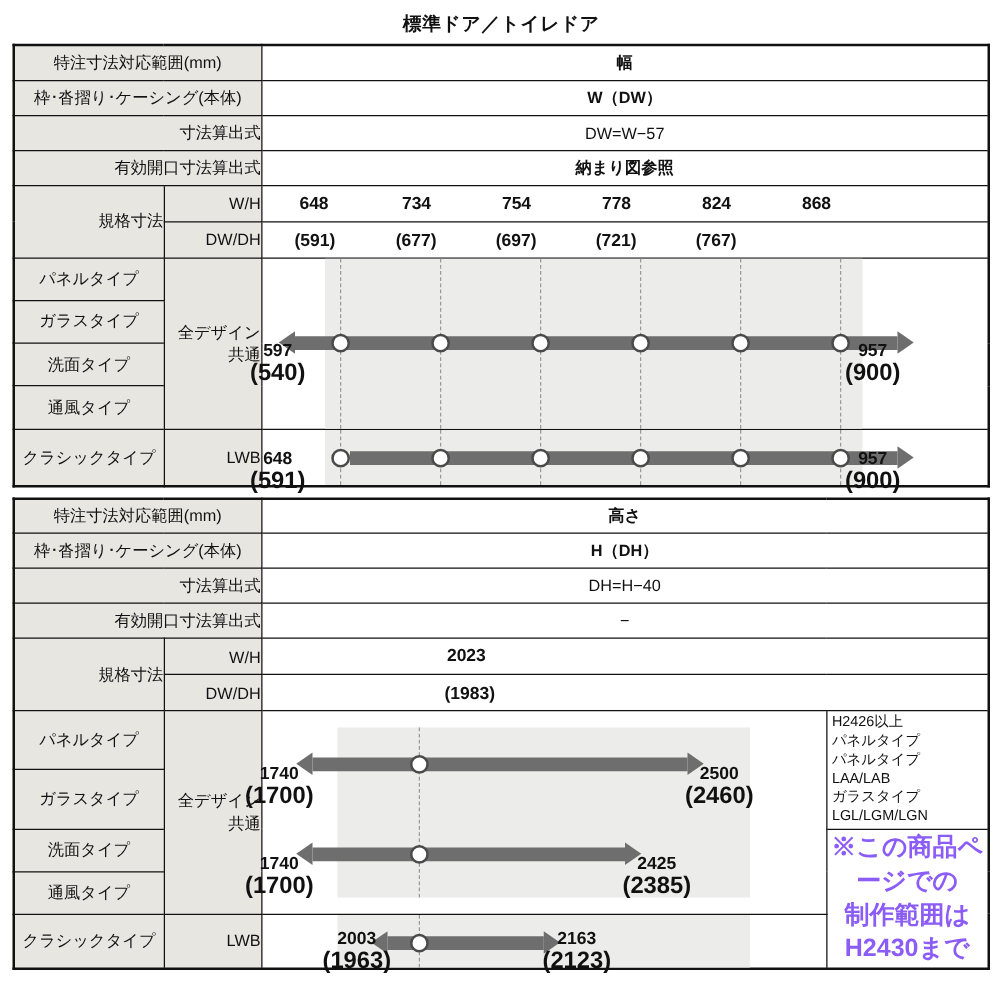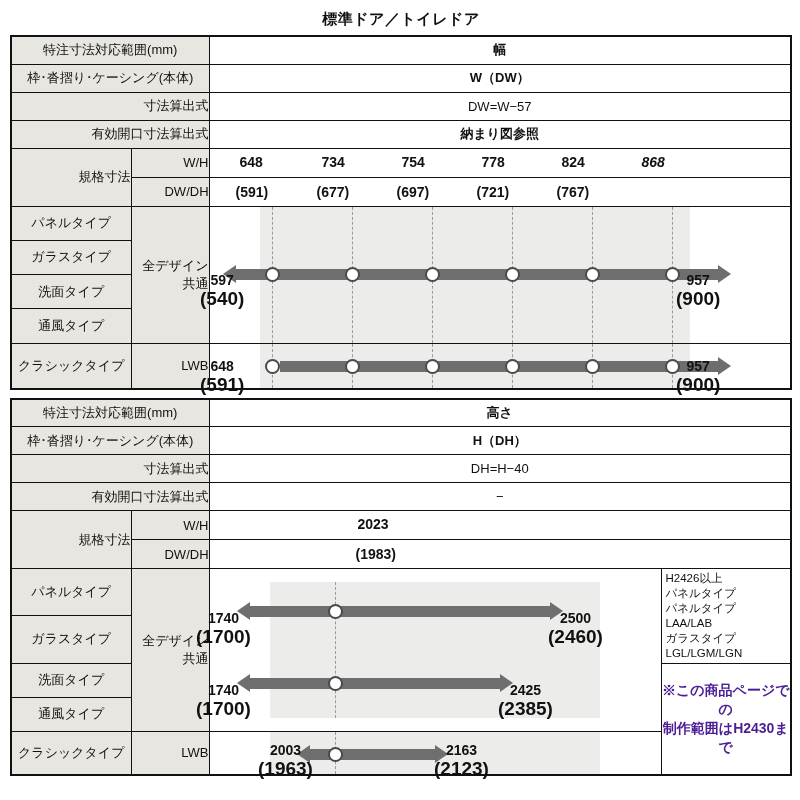--- a/index.html
+++ b/index.html
@@ -73,21 +73,21 @@
   .arrow-l { border-right: 13px solid #6e6e6e; }
   .arrow-r { border-left: 13px solid #6e6e6e; }
 
   .lab {
     position: absolute; font-size: 14px; font-weight: bold; text-align: center;
     line-height: 1.15; white-space: nowrap;
   }
   .lab .sub { font-weight: bold; font-size: 19px; display:block; }
 
   .note-red {
-    color: #4c1d95; font-weight: bold; font-size: 14px; line-height: 1.35;
+    color: #8b5cf6; font-weight: bold; font-size: 20px; line-height: 1.35;
     text-align: center;
   }
   .note-small {
     font-size: 11.5px; line-height: 1.3; text-align: left; padding: 2px 4px;
   }
   .footnote {
     font-size: 11.5px; margin-top: 5px; margin-left: 3px; color: #111;
   }
   .spacer { height: 8px; }
 </style>
@@ -125,21 +125,21 @@
       <tr>
         <td class="lbl center" rowspan="2">規格寸法</td>
         <td class="lbl center">W/H</td>
         <td class="diagram-cell">
           <div class="diagram-box" style="height:28px;">
             <div class="lab sz" style="left:30px;  top:5px;">648</div>
             <div class="lab sz" style="left:112px; top:5px;">734</div>
             <div class="lab sz" style="left:192px; top:5px;">754</div>
             <div class="lab sz" style="left:272px; top:5px;">778</div>
             <div class="lab sz" style="left:352px; top:5px;">824</div>
-            <div class="lab sz" style="left:432px; top:5px;font-style:italic;">868</div>
+            <div class="lab sz" style="left:432px; top:5px;">868</div>
           </div>
         </td>
       </tr>
 
       <tr>
         <td class="lbl center">DW/DH</td>
         <td class="diagram-cell">
           <div class="diagram-box" style="height:28px;">
             <div class="lab szp" style="left:26px;  top:6px;">(591)</div>
             <div class="lab szp" style="left:107px; top:6px;">(677)</div>

